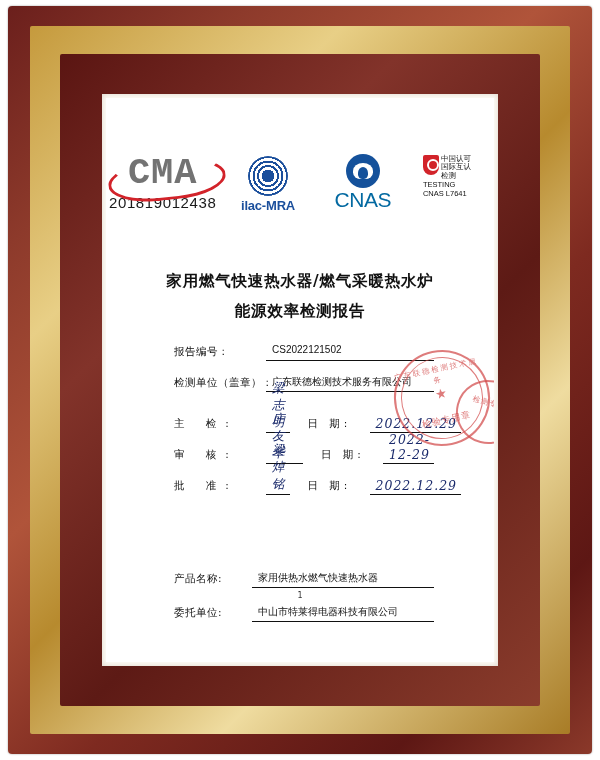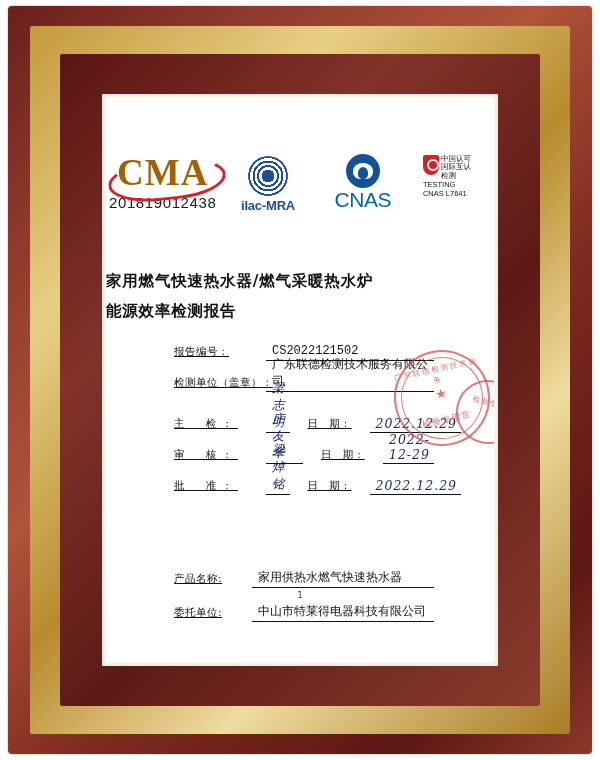--- a/index.html
+++ b/index.html
@@ -73,25 +73,25 @@
     justify-content: center;
     align-items: flex-start;
     gap: 14px;
   }
   .logo-cma {
     width: 118px;
     text-align: center;
     position: relative;
   }
   .cma-text {
-    font-family: Liberation Serif, serif;
+    font-family: Liberation Mono, monospace;
     font-size: 37px;
     font-weight: bold;
     letter-spacing: 1px;
-    color: #a16207;
+    color: #737373;
     line-height: 38px;
     position: relative;
     z-index: 2;
   }
   .cma-swoosh {
     position: absolute;
     left: 2px;
     top: 6px;
     width: 112px;
     height: 34px;
@@ -214,21 +214,21 @@
     line-height: 9px;
     margin-top: 0;
     text-align: left;
   }
 
   
   .title-block {
     position: absolute;
     top: 168px;
     left: 0; right: 0;
-    text-align: left;
+    text-align: center;
   }
   .title-line {
     font-family: "DejaVu Sans", sans-serif;
     font-size: 15.5px;
     font-weight: bold;
     color: #111;
     letter-spacing: 0.8px;
     line-height: 30px;
   }
 
@@ -244,35 +244,34 @@
     align-items: flex-end;
     height: 31px;
   }
   .lbl {
     font-family: "DejaVu Sans", sans-serif;
     font-size: 10.5px;
     color: #111;
     white-space: nowrap;
     padding-bottom: 2px;
     letter-spacing: 0.5px;
-    text-decoration: underline;
   }
   .lbl-wide {
     width: 92px;
   }
   .lbl-sp {
     width: 92px;
     letter-spacing: 9px;
   }
   .val {
     flex: 1;
     border-bottom: 1px solid #111;
     padding: 0 4px 1px 6px;
-    font-family: Liberation Mono, monospace;
-    font-size: 12px;
+    font-family: Liberation Sans, sans-serif;
+    font-size: 10px;
     color: #111;
     min-height: 15px;
   }
   .val.hand {
     font-family: "DejaVu Serif", serif;
     font-style: italic;
     font-size: 12.5px;
     color: #1a2a6b;
     letter-spacing: 1px;
   }

